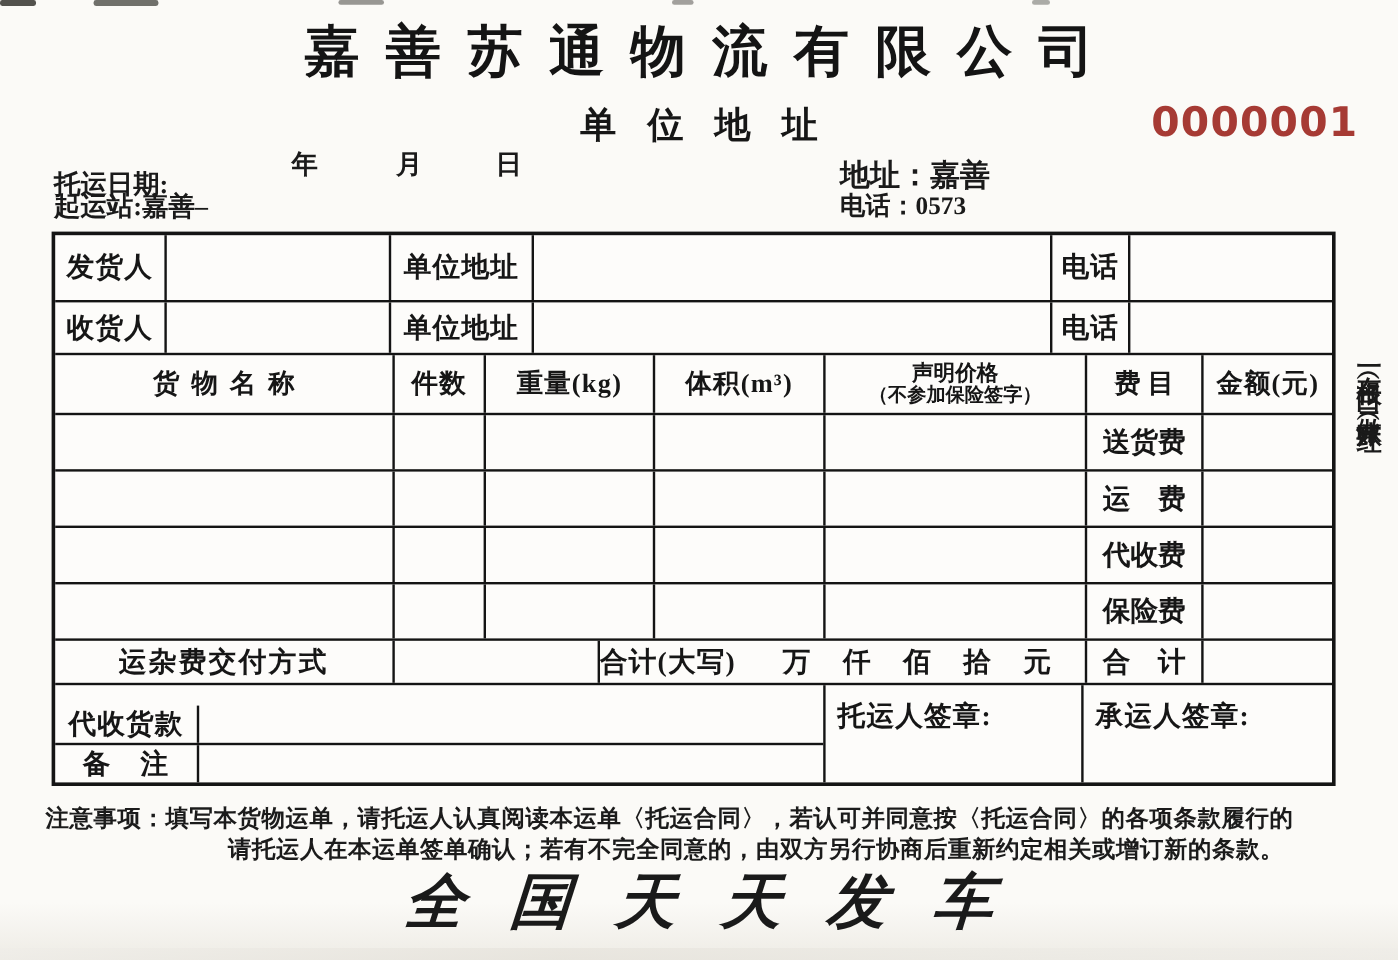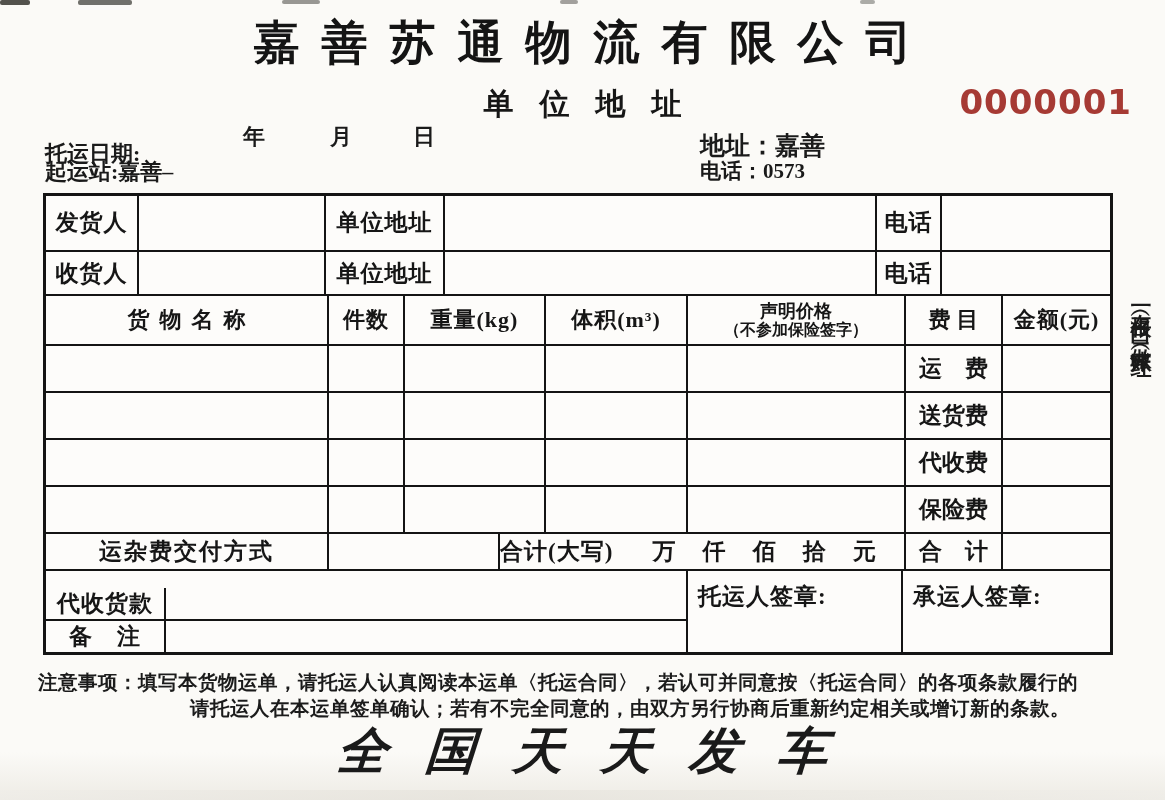--- a/index.html
+++ b/index.html
@@ -178,31 +178,31 @@
       <div class="cell c6 lbl hdr-fee">费目</div>
       <div class="cell c7 lbl">金额(元)</div>
     </div>
 
     <div class="trow rg">
       <div class="cell c1"></div>
       <div class="cell c2"></div>
       <div class="cell c3"></div>
       <div class="cell c4"></div>
       <div class="cell c5"></div>
+      <div class="cell c6 fee-lbl">送货费</div>
+      <div class="cell c7"></div>
+    </div>
+
+    <div class="trow rg">
+      <div class="cell c1"></div>
+      <div class="cell c2"></div>
+      <div class="cell c3"></div>
+      <div class="cell c4"></div>
+      <div class="cell c5"></div>
       <div class="cell c6 fee-lbl">运　费</div>
-      <div class="cell c7"></div>
-    </div>
-
-    <div class="trow rg">
-      <div class="cell c1"></div>
-      <div class="cell c2"></div>
-      <div class="cell c3"></div>
-      <div class="cell c4"></div>
-      <div class="cell c5"></div>
-      <div class="cell c6 fee-lbl">送货费</div>
       <div class="cell c7"></div>
     </div>
 
     <div class="trow rg4">
       <div class="cell c1"></div>
       <div class="cell c2"></div>
       <div class="cell c3"></div>
       <div class="cell c4"></div>
       <div class="cell c5"></div>
       <div class="cell c6 fee-lbl">代收费</div>

